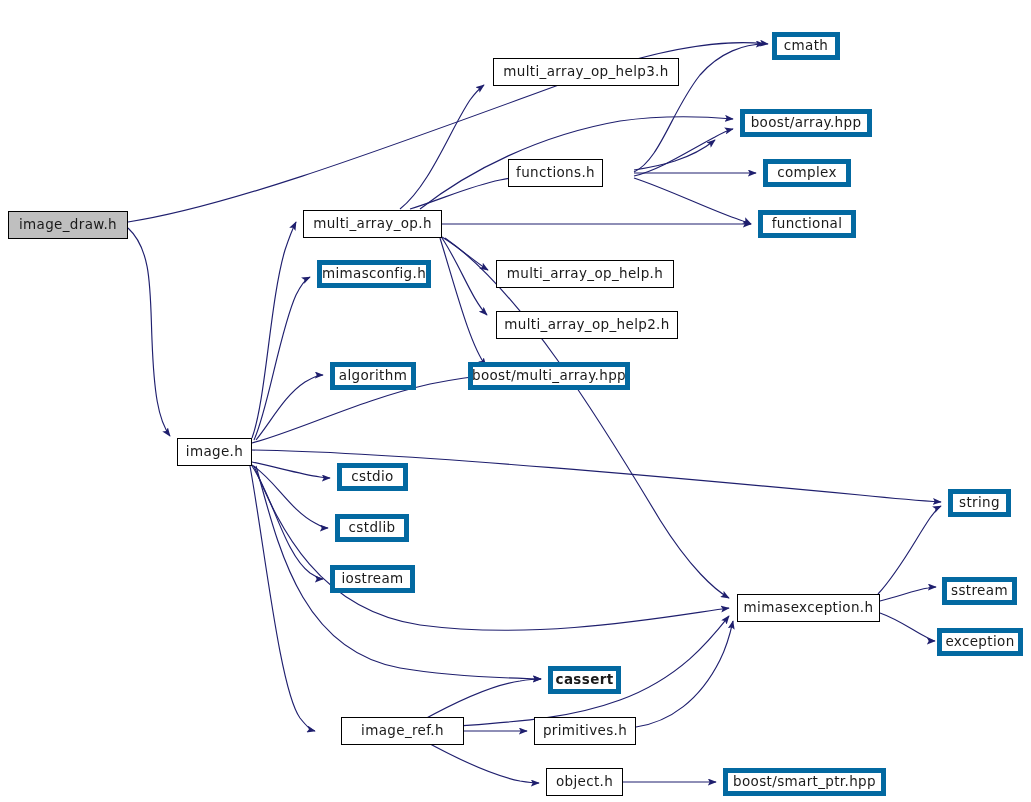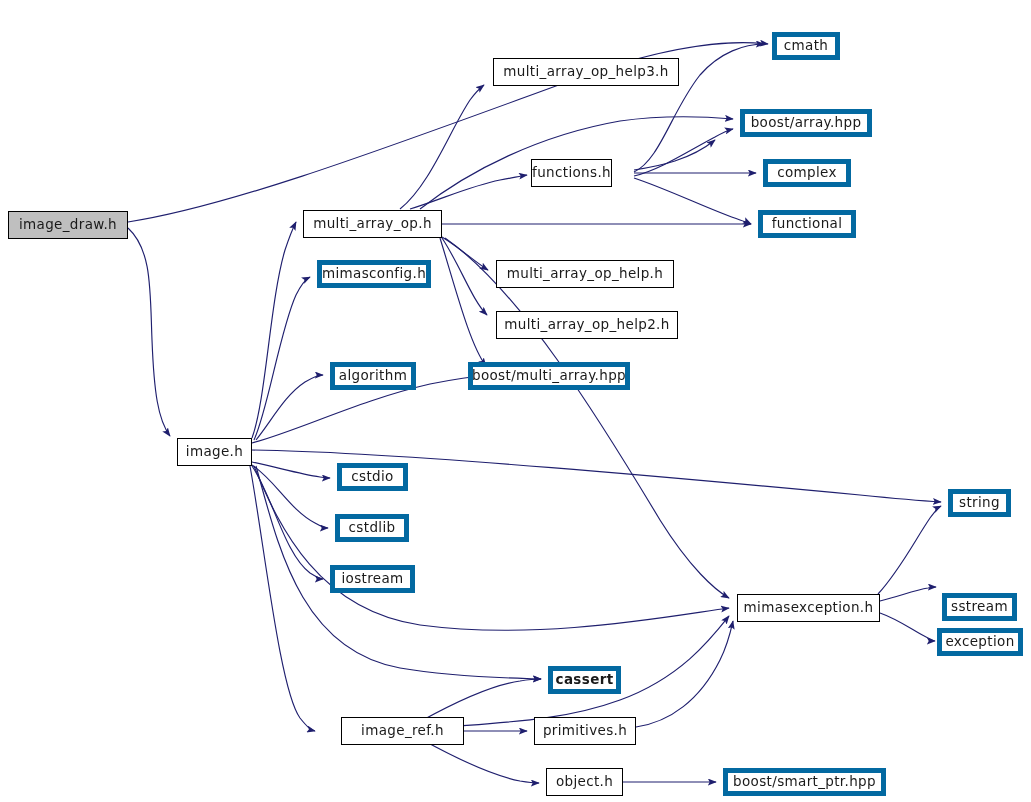--- a/index.html
+++ b/index.html
@@ -104,21 +104,21 @@
       </div>
       <div class="node strong" style="left: 493px; top: 58px; width: 186px;">
         <span class="node-label">multi_array_op_help3.h</span>
       </div>
       <div class="node" style="left: 772px; top: 32px; width: 68px;">
         <span class="node-label">cmath</span>
       </div>
       <div class="node" style="left: 740px; top: 109px; width: 132px;">
         <span class="node-label">boost/array.hpp</span>
       </div>
-      <div class="node strong" style="left: 531px; top: 159px; width: 81px;">
+      <div class="node strong" style="left: 508px; top: 159px; width: 95px;">
         <span class="node-label">functions.h</span>
       </div>
       <div class="node" style="left: 763px; top: 159px; width: 88px;">
         <span class="node-label">complex</span>
       </div>
       <div class="node strong" style="left: 303px; top: 210px; width: 139px;">
         <span class="node-label">multi_array_op.h</span>
       </div>
       <div class="node" style="left: 758px; top: 210px; width: 98px;">
         <span class="node-label">functional</span>
@@ -146,21 +146,21 @@
       </div>
       <div class="node" style="left: 948px; top: 489px; width: 63px;">
         <span class="node-label">string</span>
       </div>
       <div class="node" style="left: 335px; top: 514px; width: 74px;">
         <span class="node-label">cstdlib</span>
       </div>
       <div class="node" style="left: 330px; top: 565px; width: 85px;">
         <span class="node-label">iostream</span>
       </div>
-      <div class="node" style="left: 942px; top: 593px; width: 75px;">
+      <div class="node" style="left: 942px; top: 577px; width: 75px;">
         <span class="node-label">sstream</span>
       </div>
       <div class="node strong" style="left: 737px; top: 594px; width: 143px;">
         <span class="node-label">mimasexception.h</span>
       </div>
       <div class="node" style="left: 937px; top: 628px; width: 86px;">
         <span class="node-label">exception</span>
       </div>
       <div class="node" style="left: 548px; top: 666px; width: 73px; font-weight: bold;">
         <span class="node-label">cassert</span>

